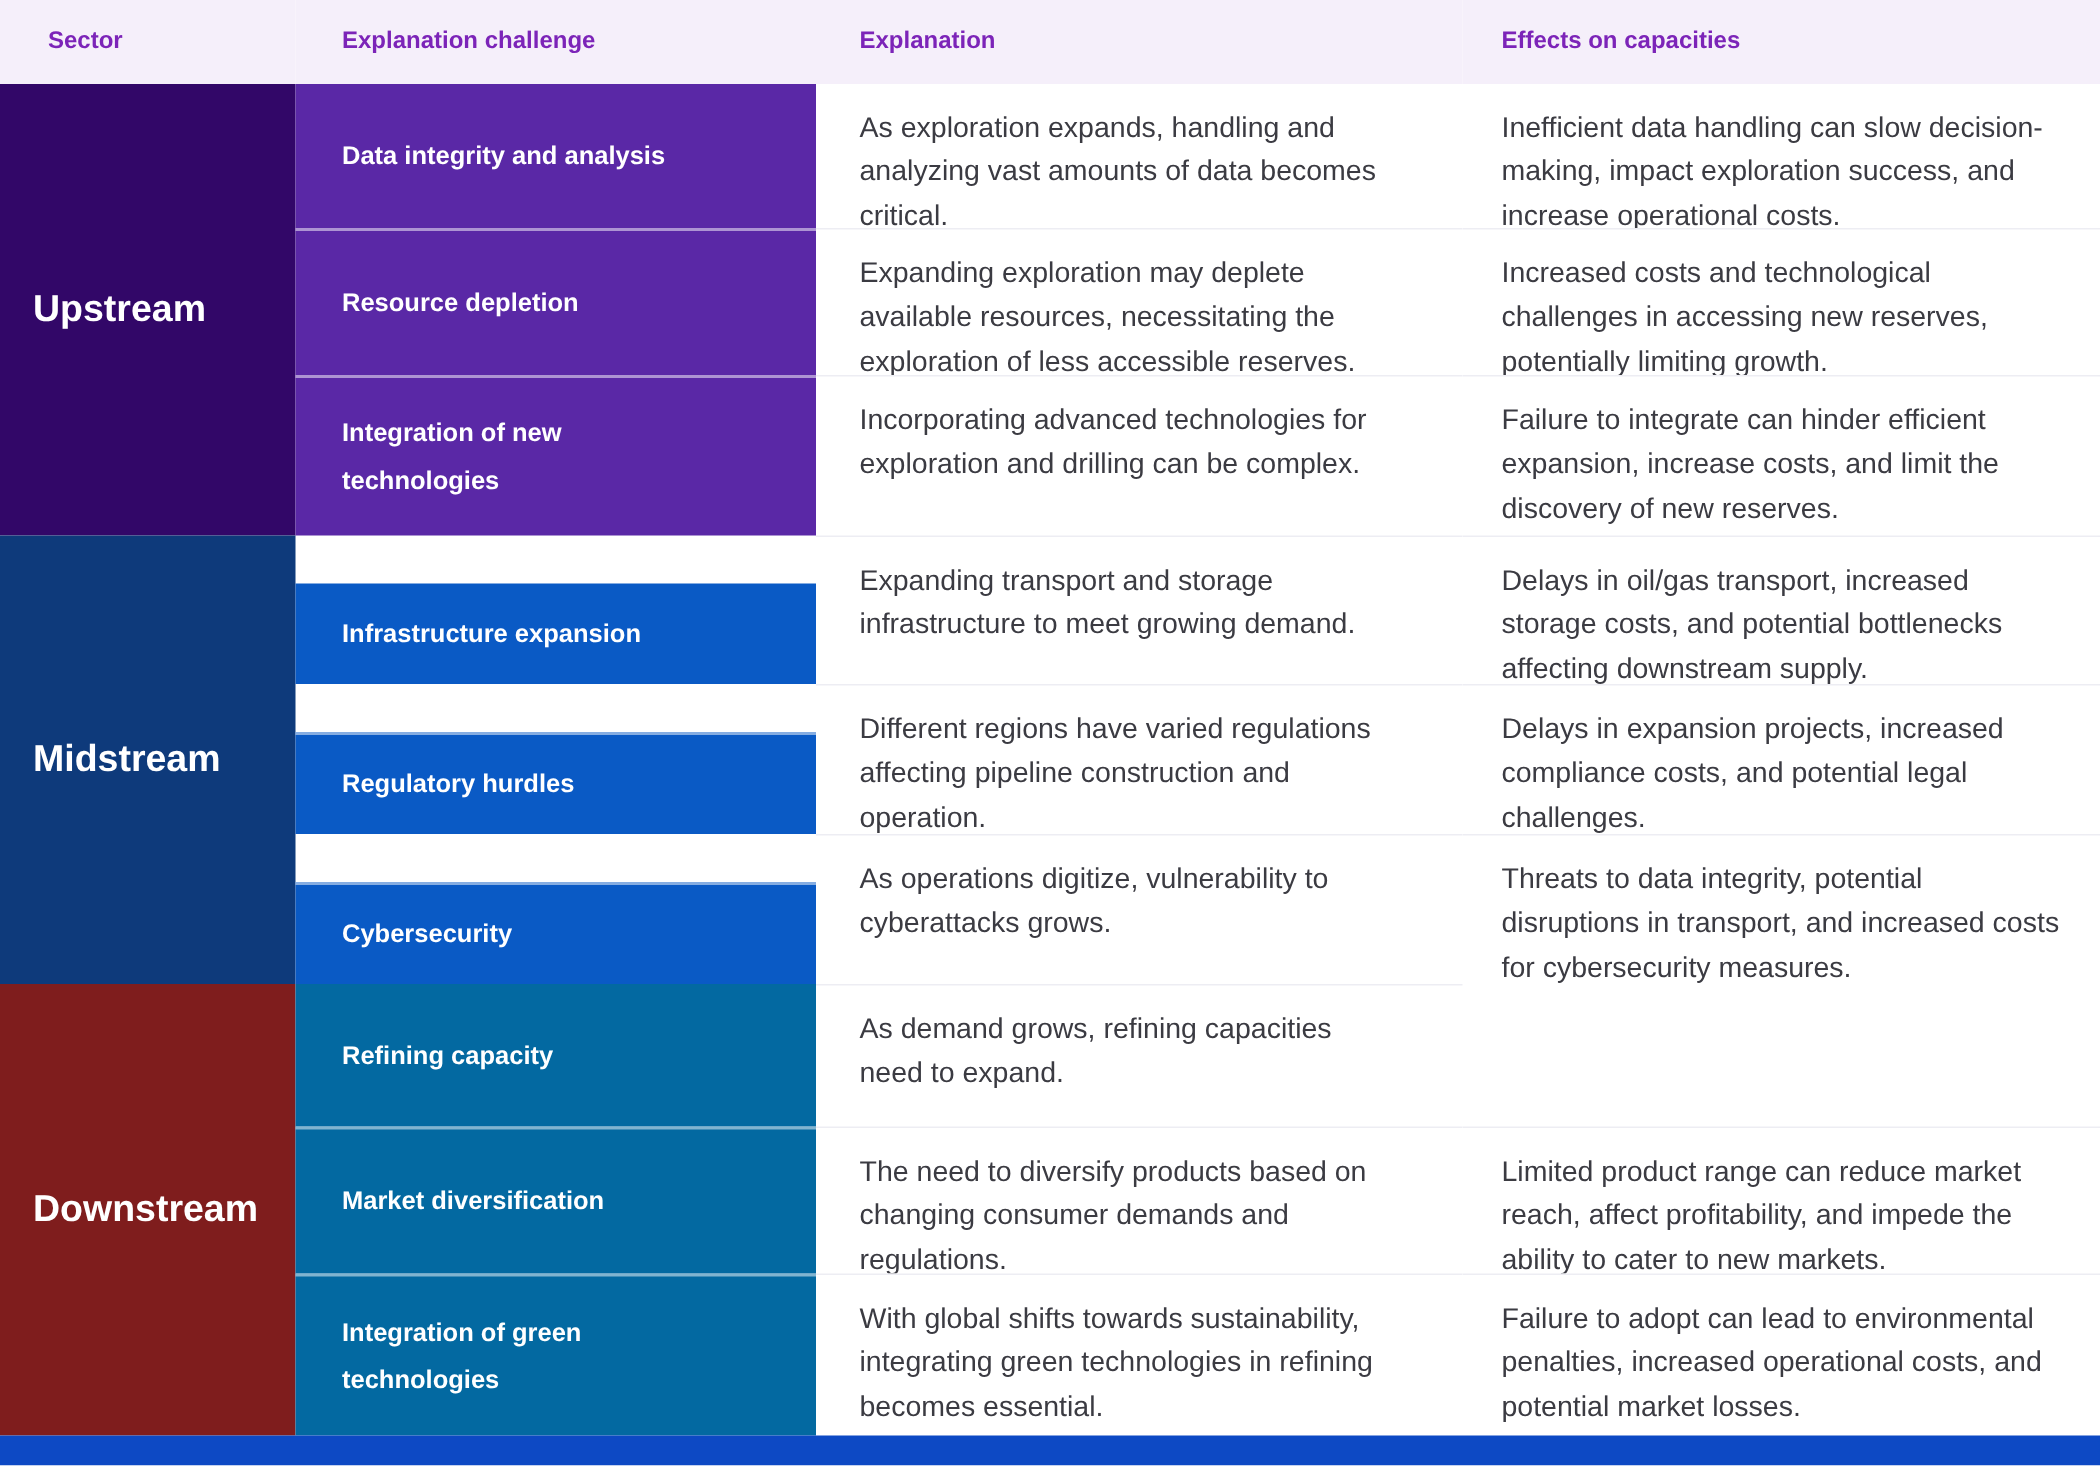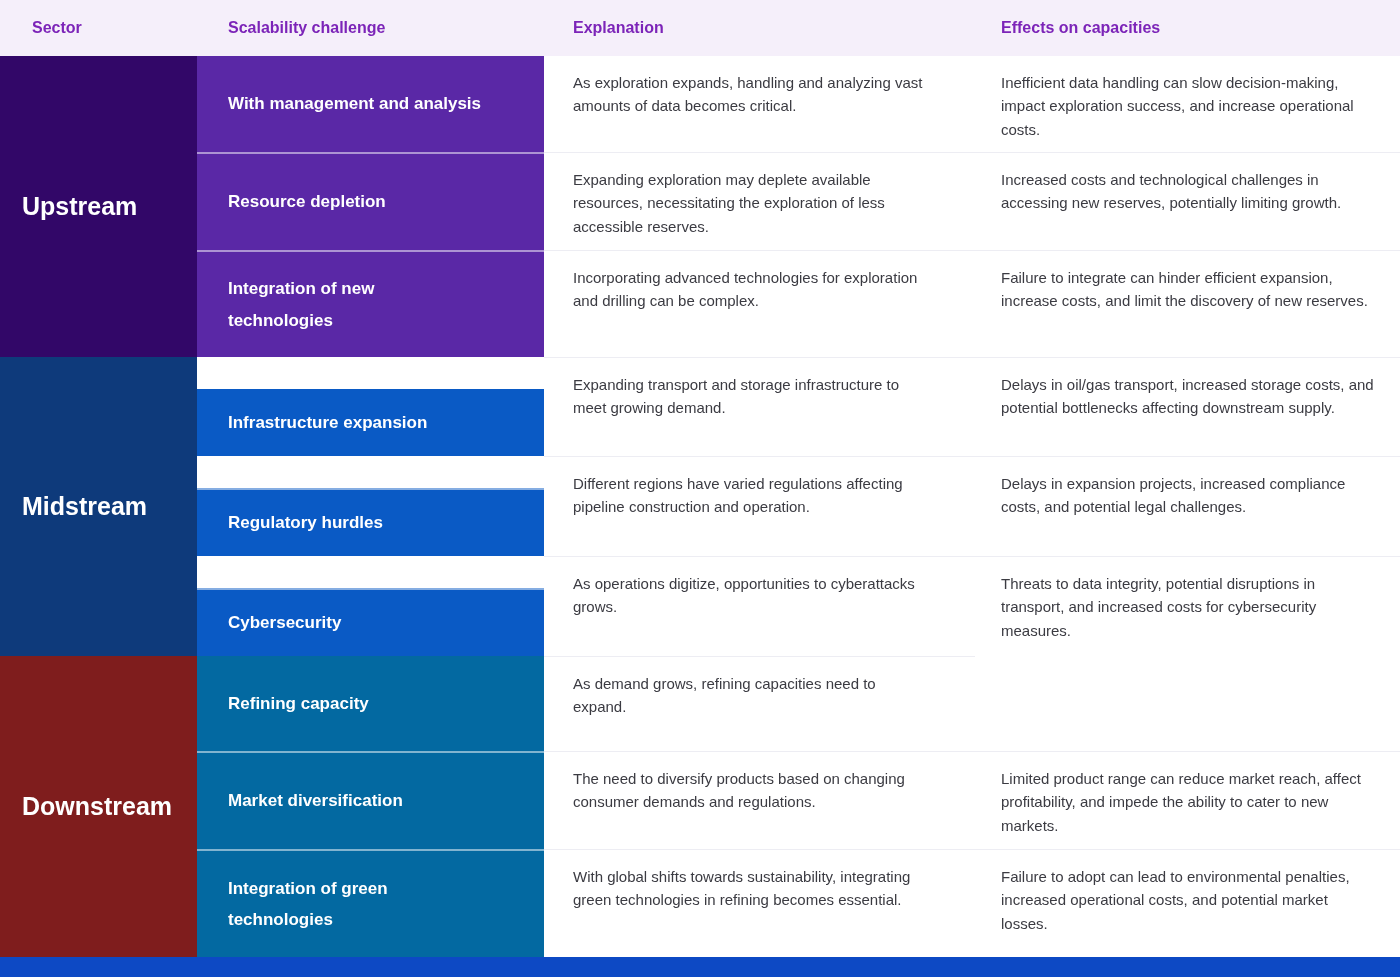--- a/index.html
+++ b/index.html
@@ -21,45 +21,45 @@
   .sec-up{ background:#320768; grid-row:2/5; }
   .sec-mid{ background:#0e3a7b; grid-row:5/8;text-align:center; }
   .sec-down{ background:#7f1d1d; grid-row:8/11; }
   .chal{ grid-column:2; color:#ffffff; font-weight:600; font-size:17px;
          display:flex; align-items:center; padding:0 20px 0 31px; }
   .chal span{ white-space:pre-line; line-height:1.85; }
   .chal.up{ background:#5a28a6; }
   .chal.mid{ background:#0a5ac5;margin-top:32px; }
   .chal.down{ background:#0369a1; }
   .chal.sep{ border-top:2px solid rgba(255,255,255,0.5); }
-  .txt{ background:#ffffff; color:#3b3b42; font-size:15px; line-height:1.55;
+  .txt{ background:#ffffff; color:#3b3b42; font-size:19px; line-height:1.55;
         padding-top:15px; }
   .exp{ grid-column:3; padding-left:29px; padding-right:44px; }
   .eff{ grid-column:4; padding-left:26px; padding-right:25px; }
   .txt.bt{ border-top:1px solid #ededf3; }
   .r1{grid-row:2} .r2{grid-row:3} .r3{grid-row:4} .r4{grid-row:5} .r5{grid-row:6}
   .r6{grid-row:7} .r7{grid-row:8} .r8{grid-row:9} .r9{grid-row:10}
   .bottom-bar{ grid-row:11; grid-column:1/5; background:#0d49c4; }
 </style>
 </head>
 <body>
 
 <div class="tbl">
 
   <div class="hdr c1">Sector</div>
-  <div class="hdr c2">Scalability challenge</div>
+  <div class="hdr c2">Explanation challenge</div>
   <div class="hdr c3">Explanation</div>
   <div class="hdr c4">Effects on capacities</div>
 
   <div class="sector sec-up">Upstream</div>
   <div class="sector sec-mid">Midstream</div>
   <div class="sector sec-down">Downstream</div>
 
   <div class="chal up r1">
-      <span>With management and analysis</span>
+      <span>Data integrity and analysis</span>
     </div>
   <div class="txt exp r1">As exploration expands, handling and analyzing vast amounts of data becomes critical.</div>
   <div class="txt eff r1">Inefficient data handling can slow decision-making, impact exploration success, and increase operational costs.</div>
 
   <div class="chal up sep r2">
       <span>Resource depletion</span>
     </div>
   <div class="txt exp bt r2">Expanding exploration may deplete available resources, necessitating the exploration of less accessible reserves.</div>
   <div class="txt eff bt r2">Increased costs and technological challenges in accessing new reserves, potentially limiting growth.</div>
 
@@ -78,21 +78,21 @@
 
   <div class="chal mid sep r5">
       <span>Regulatory hurdles</span>
     </div>
   <div class="txt exp bt r5">Different regions have varied regulations affecting pipeline construction and operation.</div>
   <div class="txt eff bt r5">Delays in expansion projects, increased compliance costs, and potential legal challenges.</div>
 
   <div class="chal mid sep r6">
       <span>Cybersecurity</span>
     </div>
-  <div class="txt exp bt r6">As operations digitize, opportunities to cyberattacks grows.</div>
+  <div class="txt exp bt r6">As operations digitize, vulnerability to cyberattacks grows.</div>
   <div class="txt eff bt r6">Threats to data integrity, potential disruptions in transport, and increased costs for cybersecurity measures.</div>
 
   <div class="chal down r7">
       <span>Refining capacity</span>
     </div>
   <div class="txt exp bt r7">As demand grows, refining capacities need to expand.</div>
 
   <div class="chal down sep r8">
       <span>Market diversification</span>
     </div>

